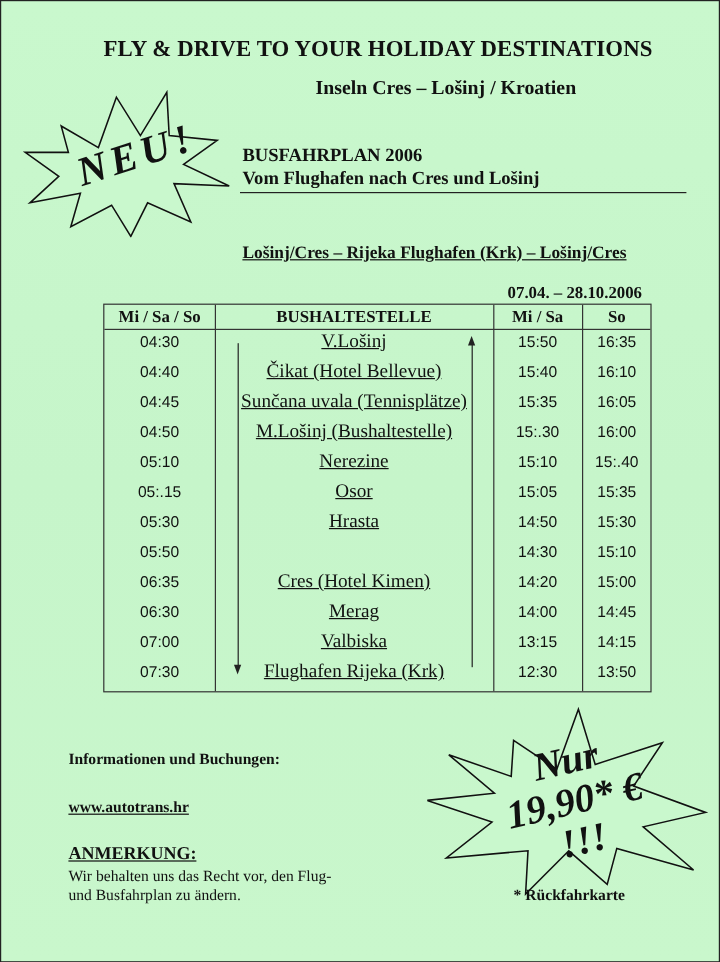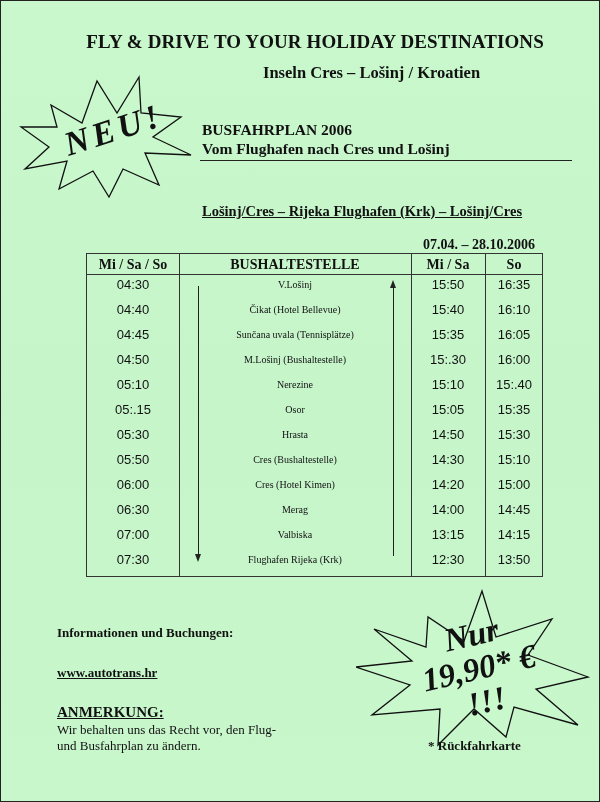--- a/index.html
+++ b/index.html
@@ -26,21 +26,21 @@
   .plan-rule { left: 199px; top: 159px; width: 372px; height: 1px; background: #222; }
   .route { left: 201px; top: 202px; font-weight: bold; font-size: 14.5px; text-decoration: underline; }
   .period { left: 422px; top: 236px; font-weight: bold; font-size: 14px; }
 
   .tbl { left: 85px; top: 252px; width: 457px; height: 324px; border: 1px solid #333; box-sizing: border-box; }
   .vline { position: absolute; top: 0; bottom: 0; width: 1px; background: #333; }
   .hline { position: absolute; left: 0; right: 0; height: 1px; background: #333; }
   .th { position: absolute; top: 3px; font-weight: bold; font-size: 14px; text-align: center; }
   .row { position: absolute; left: 0; right: 0; height: 25px; font-family: "Liberation Sans", "DejaVu Sans", sans-serif; font-size: 13px; }
   .cell { position: absolute; top: 0; text-align: center; line-height: 18px; }
-  .cell.stop { font-family: "Liberation Serif", serif; font-size: 10px; }
+  .cell.stop { font-family: "Liberation Serif", serif; font-size: 16px; text-decoration: underline; }
   .arrow-line { position: absolute; width: 1px; background: #222; }
   .arrow-head-down { position: absolute; width: 0; height: 0; border-left: 3px solid transparent; border-right: 3px solid transparent; border-top: 8px solid #222; }
   .arrow-head-up { position: absolute; width: 0; height: 0; border-left: 3px solid transparent; border-right: 3px solid transparent; border-bottom: 8px solid #222; }
 
   .info { left: 56px; top: 624px; font-weight: bold; font-size: 13px; }
   .url { left: 56px; top: 664px; font-weight: bold; font-size: 13px; text-decoration: underline; text-align: right; }
   .note-h { left: 56px; top: 703px; font-weight: bold; font-size: 15px; text-decoration: underline; }
   .note-t { left: 56px; top: 721px; font-size: 13px; line-height: 16px; width: 260px; }
   .burst-price { left: 355px; top: 588px; width: 240px; height: 160px; }
   .price-text {
@@ -126,26 +126,25 @@
       <div class="cell" style="left:398px;width:58px">15:35</div>
     </div>
     <div class="row" style="top:172px">
       <div class="cell" style="left:0;width:92px">05:30</div>
       <div class="cell stop" style="left:92px;width:232px">Hrasta</div>
       <div class="cell" style="left:324px;width:74px">14:50</div>
       <div class="cell" style="left:398px;width:58px">15:30</div>
     </div>
     <div class="row" style="top:197px">
       <div class="cell" style="left:0;width:92px">05:50</div>
-      <div class="cell stop" style="left:92px;width:232px">Cres (Bushaltestelle)</div>
       <div class="cell" style="left:324px;width:74px">14:30</div>
       <div class="cell" style="left:398px;width:58px">15:10</div>
     </div>
     <div class="row" style="top:222px">
-      <div class="cell" style="left:0;width:92px">06:00</div>
+      <div class="cell" style="left:0;width:92px">06:35</div>
       <div class="cell stop" style="left:92px;width:232px">Cres (Hotel Kimen)</div>
       <div class="cell" style="left:324px;width:74px">14:20</div>
       <div class="cell" style="left:398px;width:58px">15:00</div>
     </div>
     <div class="row" style="top:247px">
       <div class="cell" style="left:0;width:92px">06:30</div>
       <div class="cell stop" style="left:92px;width:232px">Merag</div>
       <div class="cell" style="left:324px;width:74px">14:00</div>
       <div class="cell" style="left:398px;width:58px">14:45</div>
     </div>

